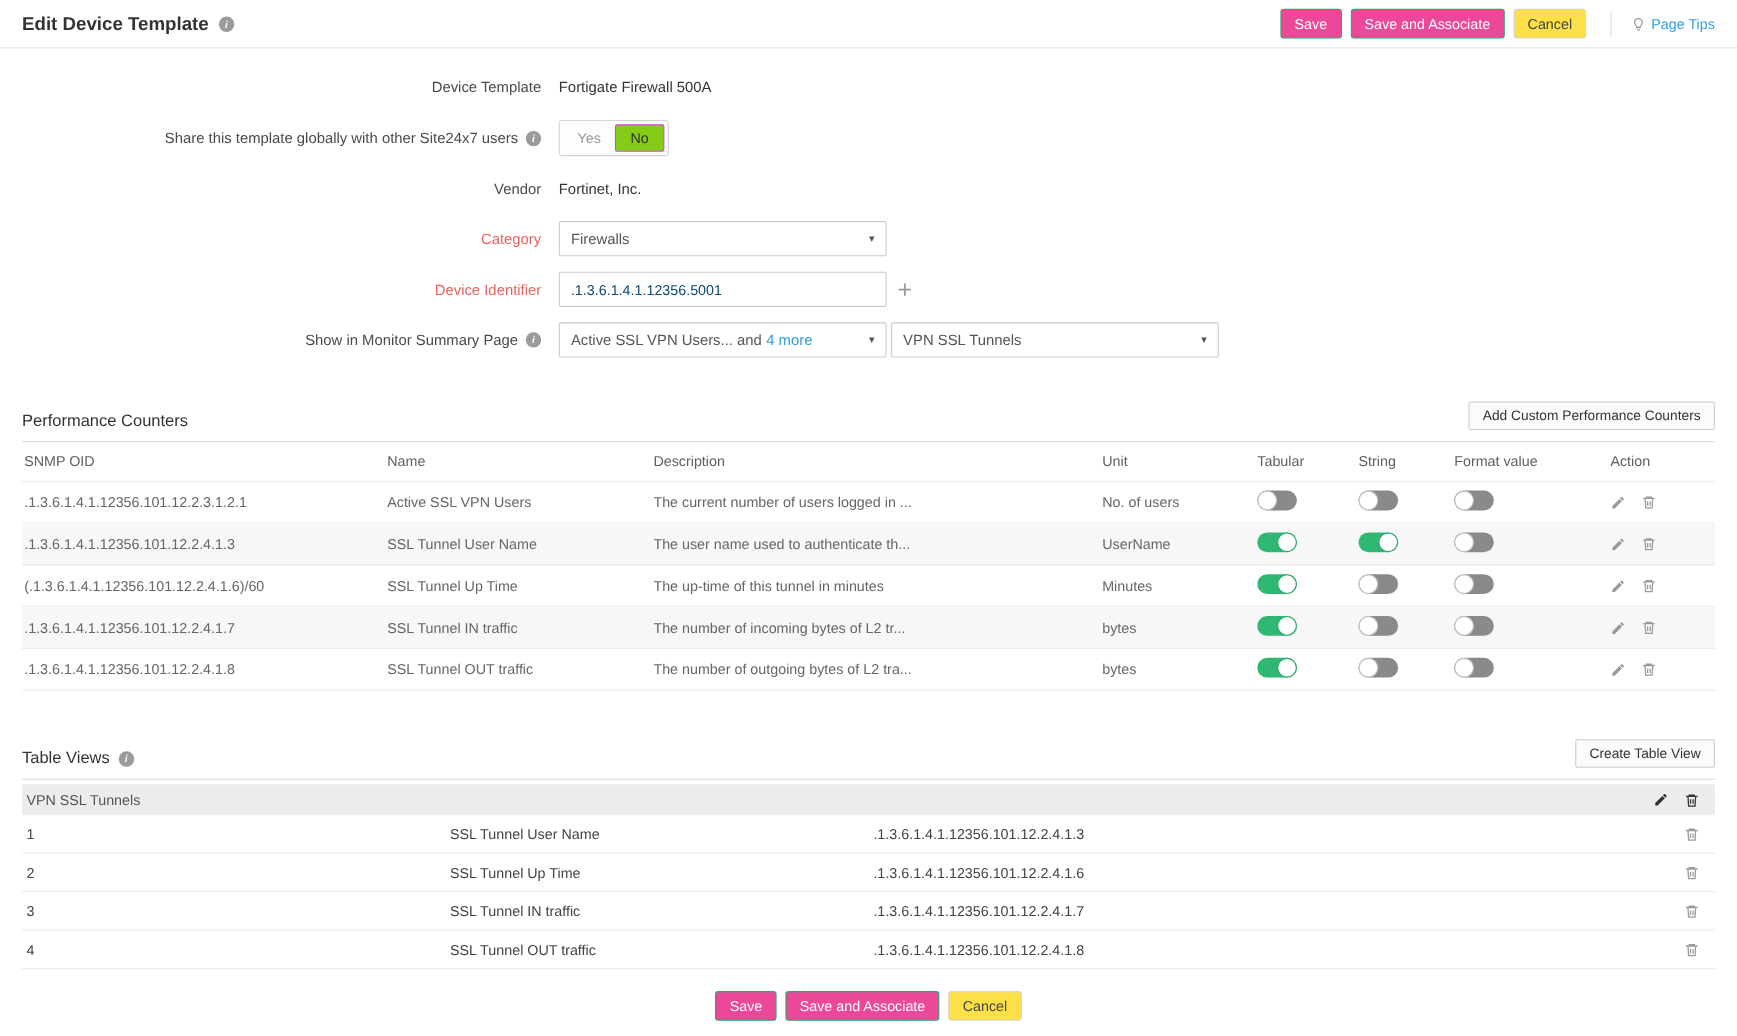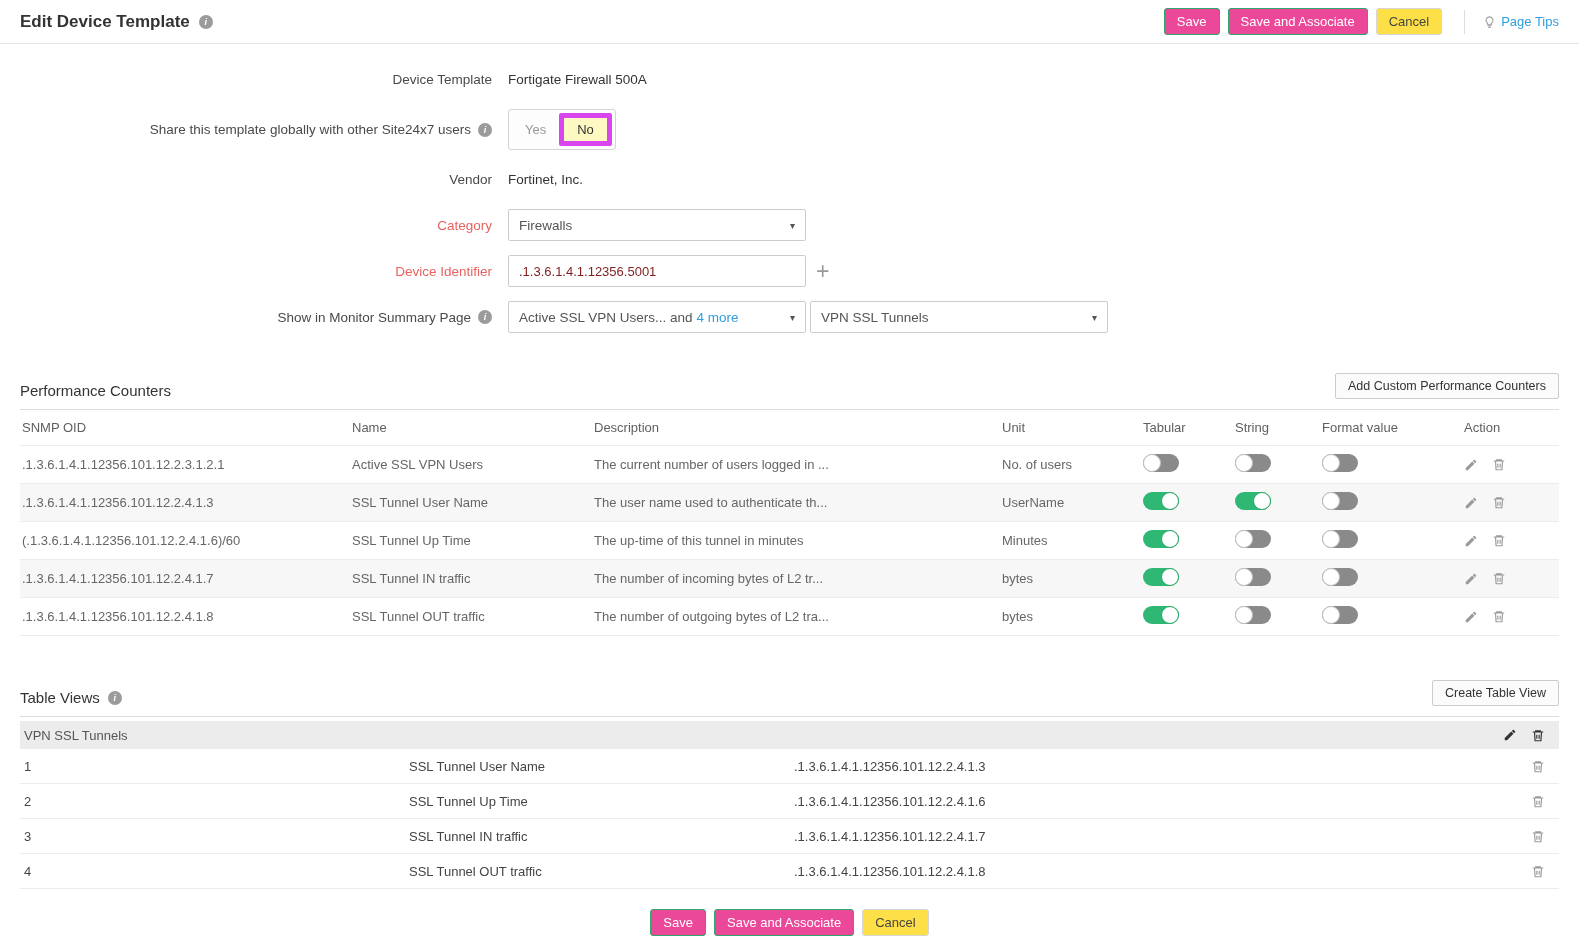--- a/index.html
+++ b/index.html
@@ -30,28 +30,28 @@
   .form-row { display:flex; align-items:center; margin-bottom:22px; }
   .form-label { flex:0 0 472px; text-align:right; color:#4a4a4a; font-size:13.5px;
                 display:flex; justify-content:flex-end; align-items:center; gap:7px; }
   .form-label.required { color:#e8635f; }
   .form-value { margin-left:16px; color:#333; font-size:13.5px; display:flex; align-items:center; }
   .row-tight { margin-bottom:14px; }
 
   .segmented { display:inline-flex; border:1px solid #d5d5d5; border-radius:3px; padding:3px;
                background:#fdfdfd;align-items:center; }
   .seg { padding:4px 13px; font-size:13px; color:#999; border-radius:2px; cursor:pointer; }
-  .seg.selected { background:#fef9c3; border:5px solid #d946ef; color:#333; }
+  .seg.selected { background:#84cc16; border:1px solid #d946ef; color:#333; }
 
   .select { width:298px; height:32px; border:1px solid #ccc; border-radius:2px; background:#fff;
             display:flex; align-items:center; justify-content:space-between; padding:0 10px;
             color:#555; cursor:pointer; }
   .select .caret { color:#555; font-size:10px; margin-left:8px; }
   .text-input { width:298px; height:32px; border:1px solid #ccc; border-radius:2px; background:#fff;
-                padding:0 10px; font-size:13px; color:#7f1d1d; font-family:inherit; }
+                padding:0 10px; font-size:13px; color:#0c4a6e; font-family:inherit; }
   .plus-icon { font-size:23px; color:#9a9a9a; font-weight:300; margin-left:10px; cursor:pointer; line-height:1; }
   .link-blue { color:#2e9fdf; margin-left:4px; }
   .select-pair { display:flex; gap:4px;justify-content:space-between; }
 
   
   .section { padding:0 20px; }
   .section-head { display:flex; align-items:flex-end; justify-content:space-between;
                   padding-bottom:10px; border-bottom:1px solid #ddd; }
   .section-title { font-size:15px; color:#333; display:flex; align-items:center; gap:8px; }
   .pc-section { margin-top:40px; }

